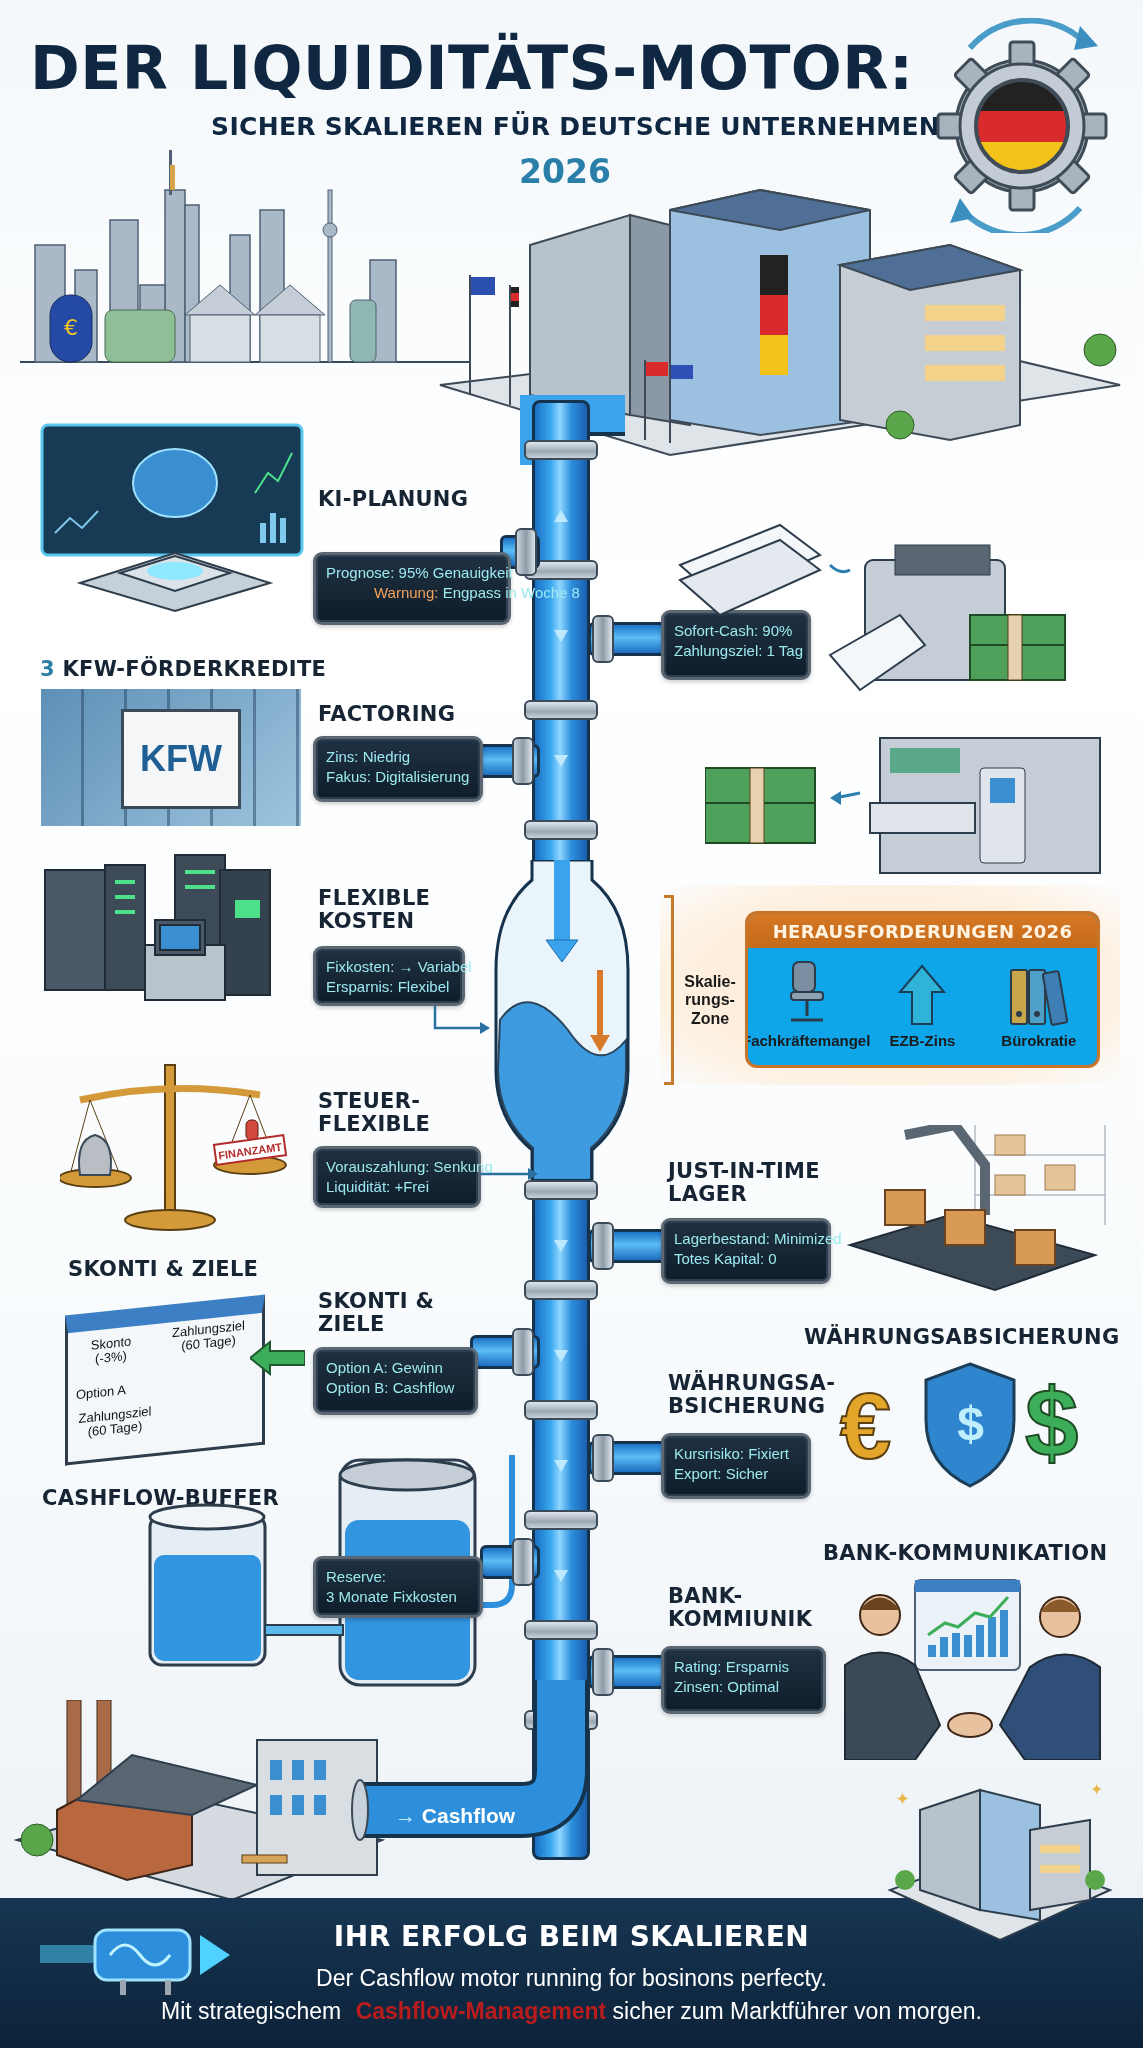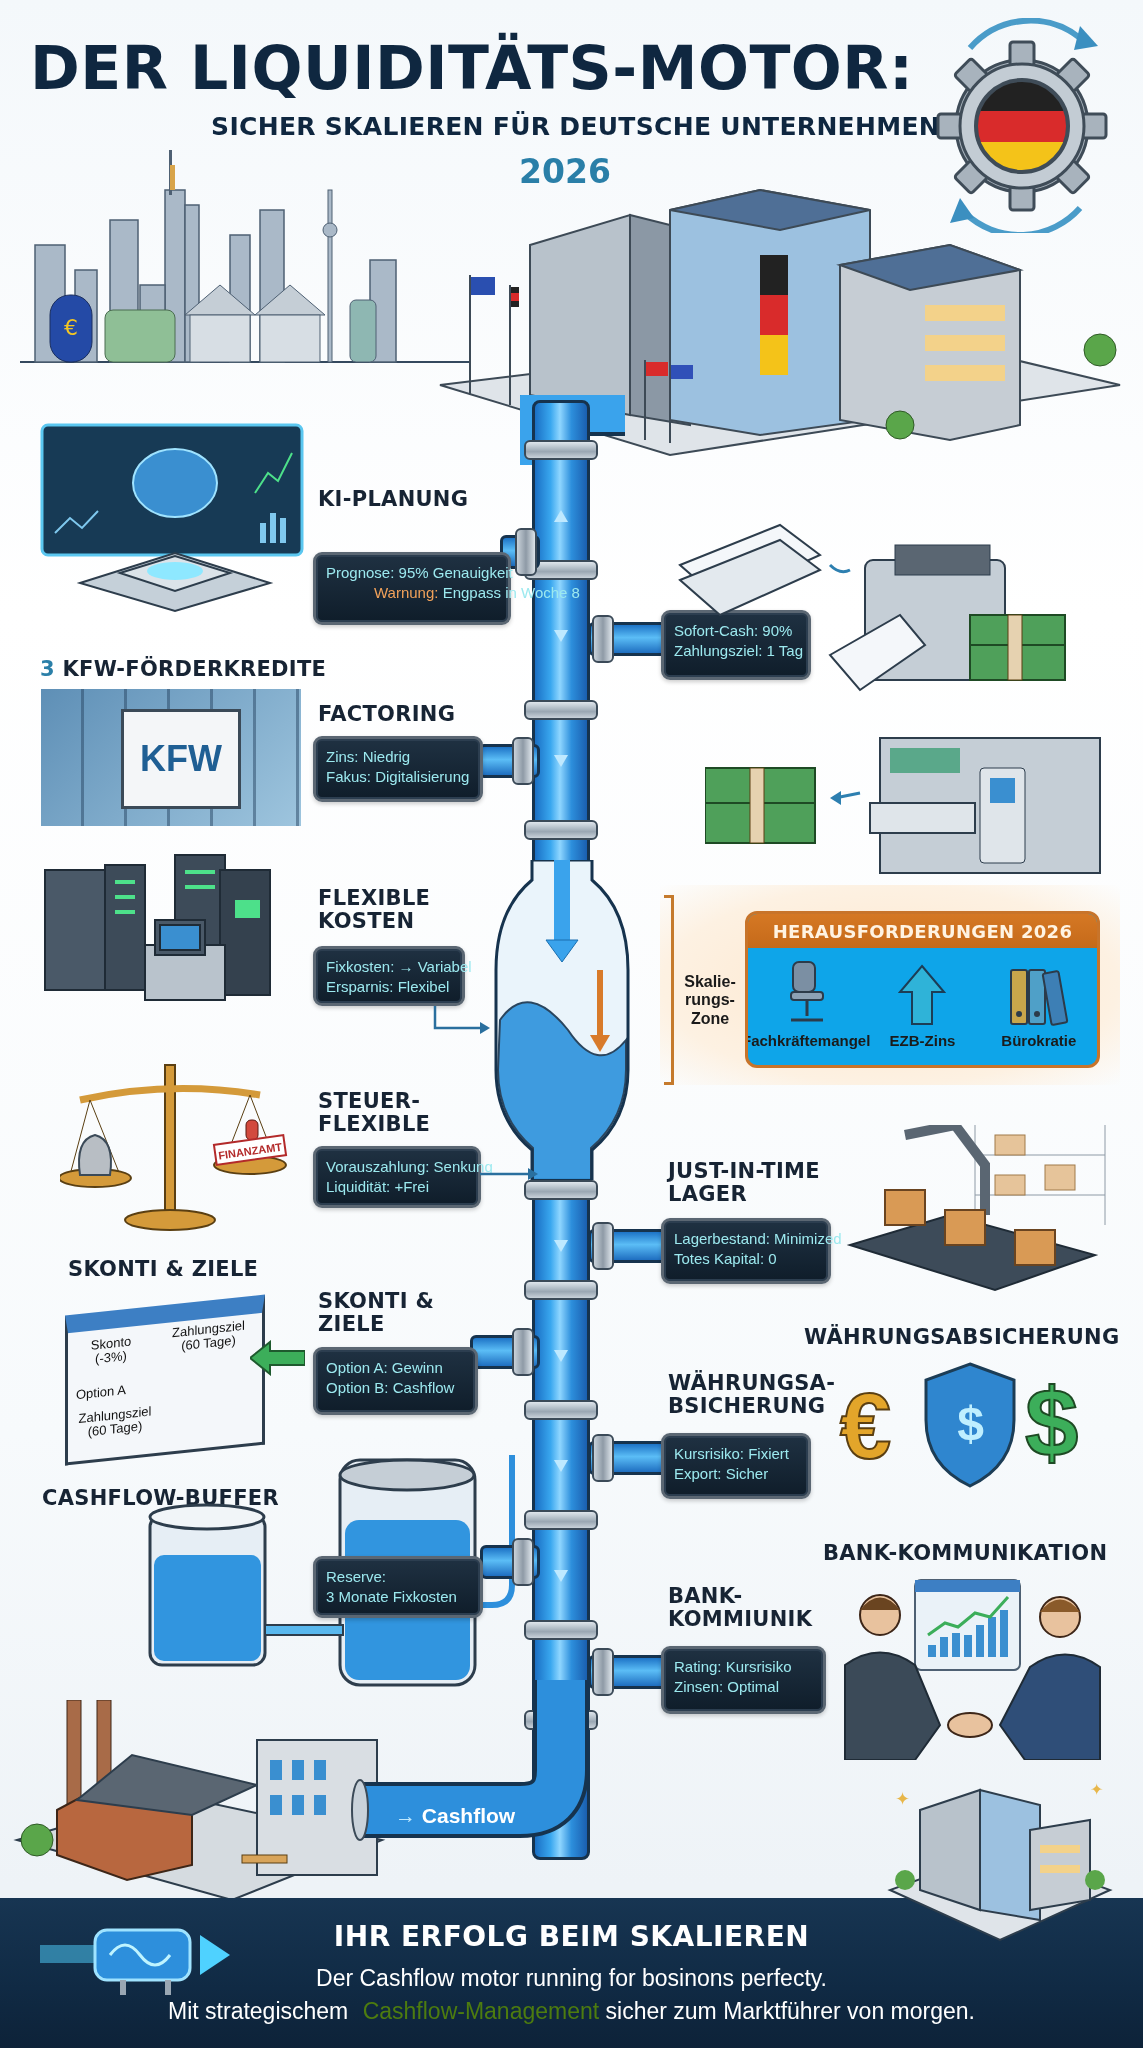--- a/index.html
+++ b/index.html
@@ -72,21 +72,21 @@
   .challenge-head { background: linear-gradient(180deg, #d57824, #c56a1a); color: #fff3e2; text-align: center; font-weight: 800; font-size: 18px; padding: 7px 0 6px; font-family: "DejaVu Sans", sans-serif; letter-spacing: 0.3px; }
   .challenge-items { display: flex; justify-content: space-around; padding-top: 6px; }
   .challenge-item { display: flex; flex-direction: column; align-items: center; width: 115px; }
   .challenge-item .ico { height: 72px; display: flex; align-items: flex-end; justify-content: center; }
   .challenge-item .lbl { font-size: 15px; font-weight: 700; color: #1b1b1b; margin-top: 6px; white-space: nowrap; }
 
   
   .footer { left: 0; top: 1898px; width: 1143px; height: 150px; background: linear-gradient(180deg, #173552, #102a44 60%, #0d2238); }
   .footer-title { left: 0; top: 1920px; width: 1143px; text-align: center; font-size: 28px; font-weight: 800; color: #ffffff; letter-spacing: 0.5px; font-family: "DejaVu Sans", sans-serif; }
   .footer-line { left: 0; width: 1143px; text-align: center; font-size: 23px; color: #ffffff; }
-  .footer-line .hl { color: #4d7c0f; font-weight: 400; margin-left: 8px; }
+  .footer-line .hl { color: #b91c1c; font-weight: 700; margin-left: 8px; }
 
   .cashflow-label { left: 395px; top: 1804px; font-size: 21px; font-weight: 700; color: #ffffff; }
 </style>
 </head>
 <body>
 
 <div class="abs title-1">DER LIQUIDITÄTS-MOTOR:</div>
 <div class="abs title-2">SICHER SKALIEREN FÜR DEUTSCHE UNTERNEHMEN</div>
 <div class="abs title-year">2026</div>
 
@@ -578,21 +578,21 @@
   </svg>
 </div>
 
 <div class="abs sec-label" style="left:668px;top:1585px;">
   <div>BANK-</div>
   <div>KOMMIUNIK</div>
 </div>
 <div class="abs branch" style="left:588px;top:1655px;width:80px;"></div>
 <div class="abs flange" style="left:592px;top:1648px;"></div>
 <div class="abs info-box" style="left:661px;top:1646px;width:165px;height:68px;">
-  <div>Rating: Kursrisiko</div>
+  <div>Rating: Ersparnis</div>
   <div>Zinsen: Optimal</div>
 </div>
 
 <div class="abs" style="left:880px;top:1770px;width:240px;height:175px;z-index:3;">
   <svg width="240" height="175" viewBox="0 0 240 175">
     <polygon points="10,120 120,170 230,120 120,80" fill="#dfe4e9" stroke="#2d3d4c" stroke-width="2"></polygon>
     <polygon points="40,40 100,20 100,140 40,120" fill="#b8c2cb" stroke="#2d3d4c" stroke-width="2"></polygon>
     <polygon points="100,20 160,35 160,150 100,140" fill="#9cc1e0" stroke="#2d3d4c" stroke-width="2"></polygon>
     <polygon points="150,60 210,50 210,130 150,140" fill="#c6cdd4" stroke="#2d3d4c" stroke-width="2"></polygon>
     <g fill="#f3d28a">

